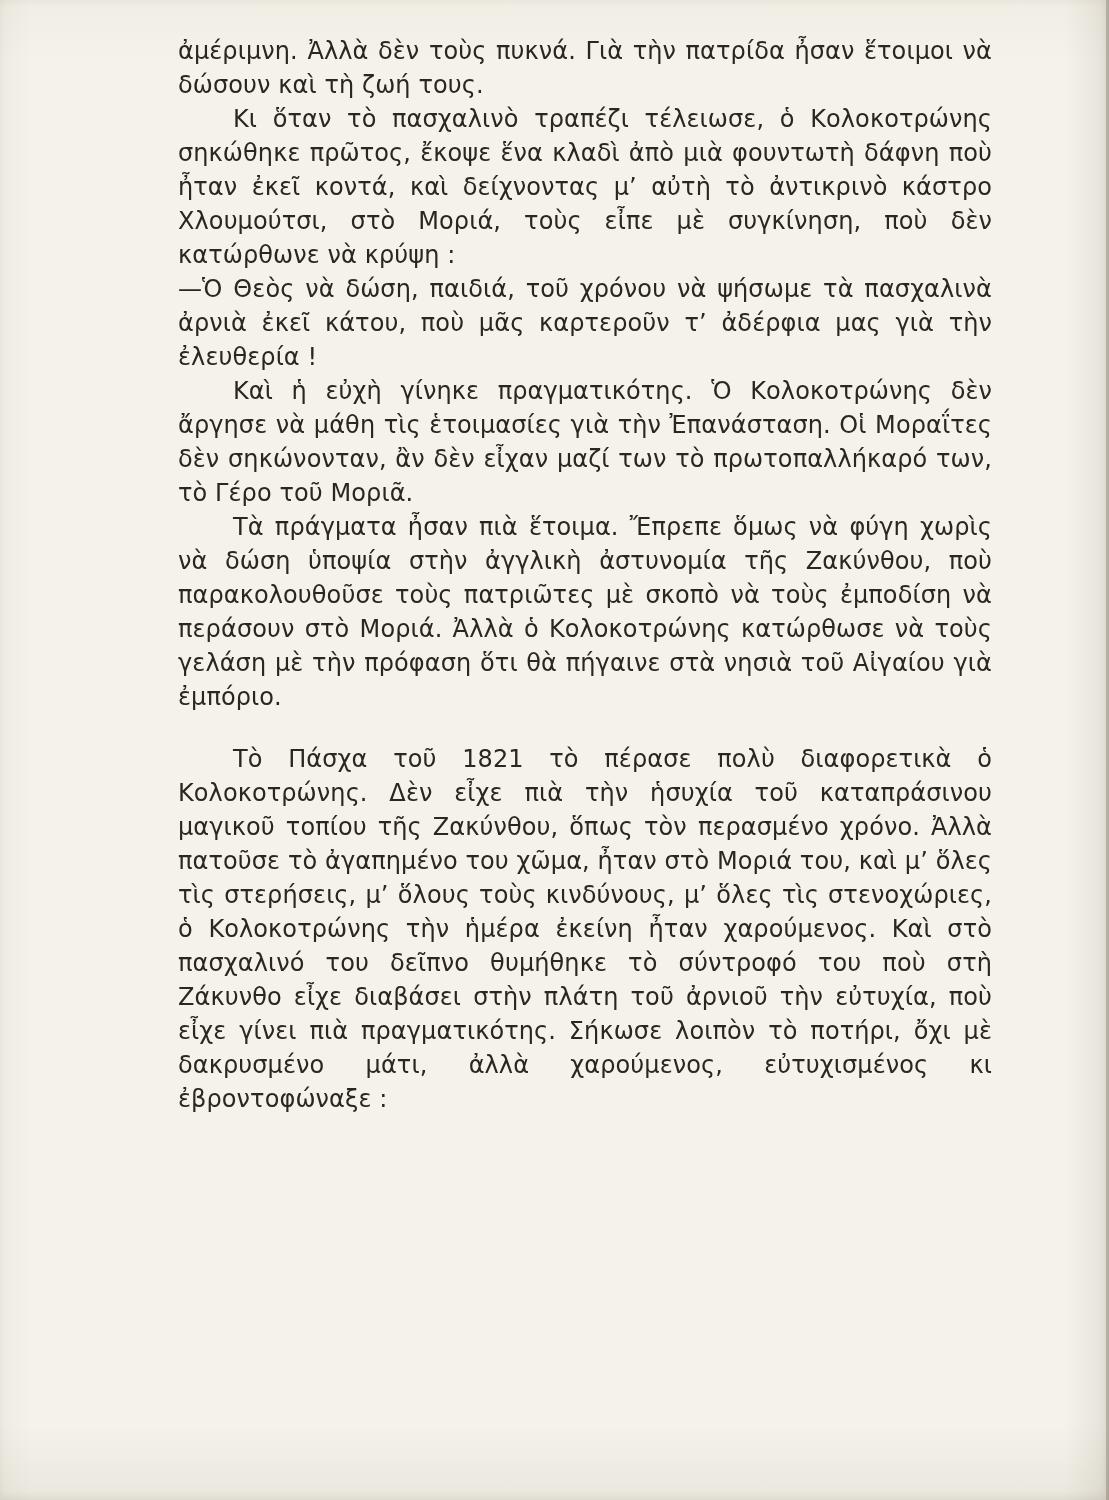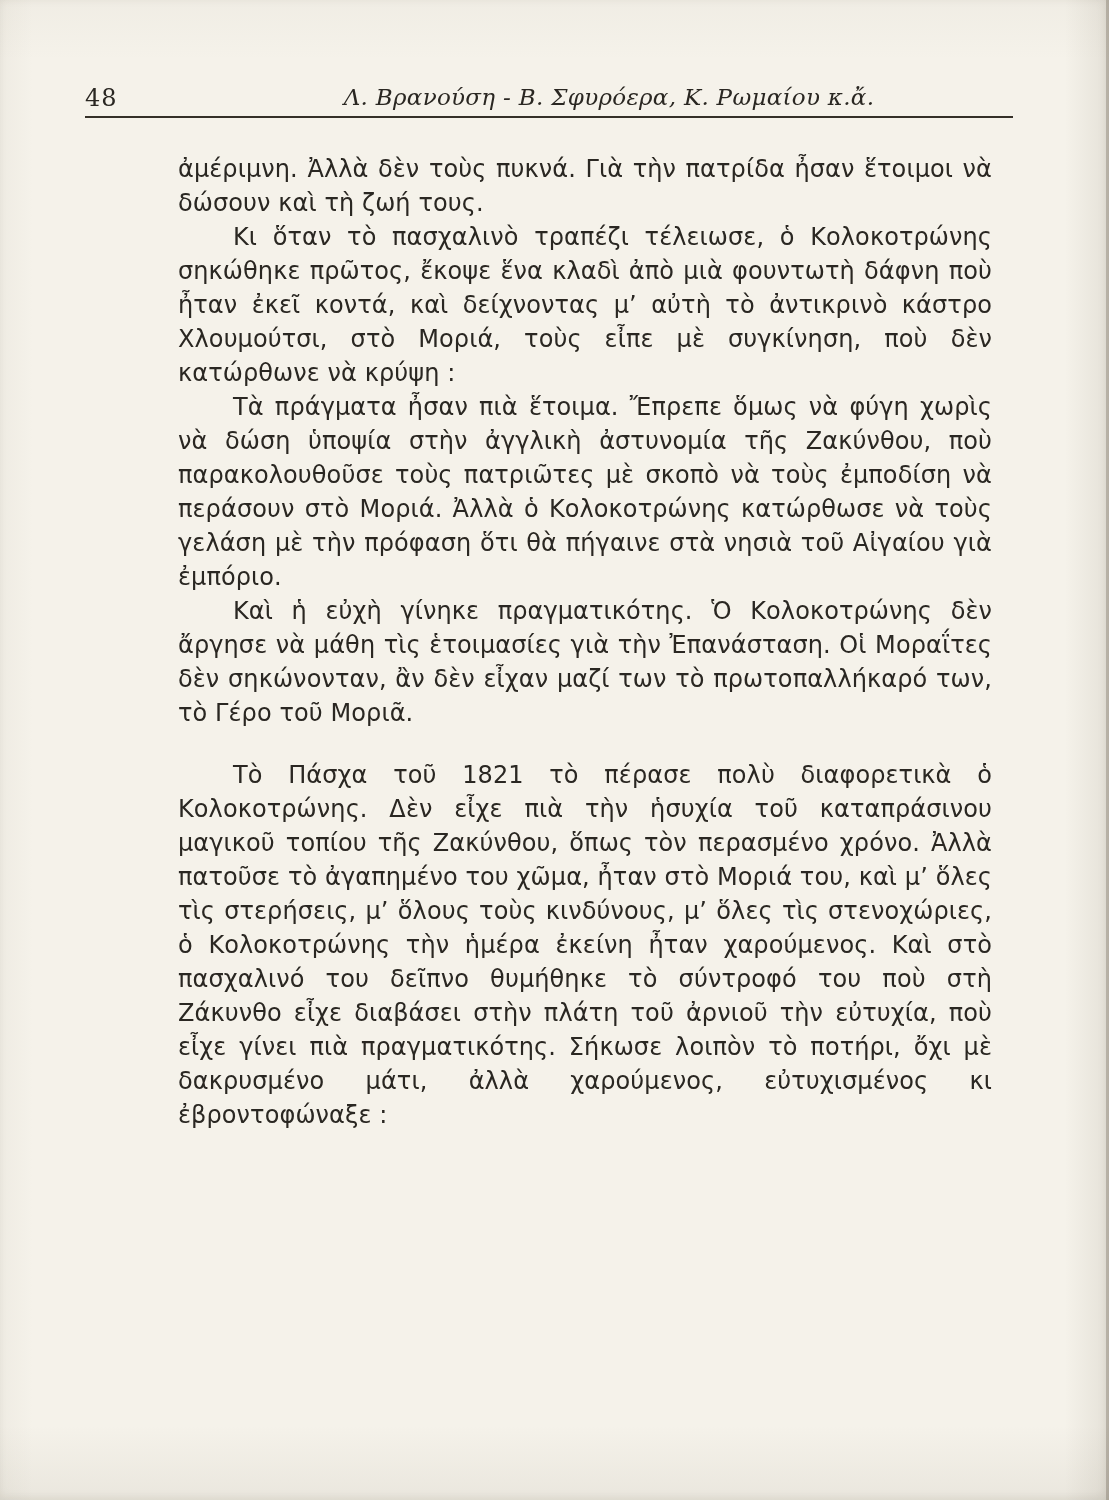--- a/index.html
+++ b/index.html
@@ -79,26 +79,23 @@
 
   .text-block p.space-before {
     margin-top: 28px;
   }
 </style>
 </head>
 <body>
 
 <div class="page">
 
-  <header class="page-header">
-    <span class="page-number">48</span>
-    <span class="running-title">Λ. Βρανούση - Β. Σφυρόερα, Κ. Ρωμαίου κ.ἄ.</span>
-  </header>
 
   <main class="text-block">
     <p class="flush">ἀμέριμνη. Ἀλλὰ δὲν τοὺς πυκνά. Γιὰ τὴν πατρίδα ἦσαν ἕτοιμοι νὰ δώσουν καὶ τὴ ζωή τους.</p>
     <p>Κι ὅταν τὸ πασχαλινὸ τραπέζι τέλειωσε, ὁ Κολοκοτρώνης σηκώθηκε πρῶτος, ἔκοψε ἕνα κλαδὶ ἀπὸ μιὰ φουντωτὴ δάφνη ποὺ ἦταν ἐκεῖ κοντά, καὶ δείχνοντας μ’ αὐτὴ τὸ ἀντικρινὸ κάστρο Χλουμούτσι, στὸ Μοριά, τοὺς εἶπε μὲ συγκίνηση, ποὺ δὲν κατώρθωνε νὰ κρύψη&nbsp;:</p>
+    <p class="flush">—Ὁ Θεὸς νὰ δώση, παιδιά, τοῦ χρόνου νὰ ψήσωμε τὰ πασχαλινὰ ἀρνιὰ ἐκεῖ κάτου, ποὺ μᾶς καρτεροῦν τ’ ἀδέρφια μας γιὰ τὴν ἐλευθερία&nbsp;!</p>
+    <p>Καὶ ἡ εὐχὴ γίνηκε πραγματικότης. Ὁ Κολοκοτρώνης δὲν ἄργησε νὰ μάθη τὶς ἑτοιμασίες γιὰ τὴν Ἐπανάσταση. Οἱ Μοραΐτες δὲν σηκώνονταν, ἂν δὲν εἶχαν μαζί των τὸ πρωτοπαλλήκαρό των, τὸ Γέρο τοῦ Μοριᾶ.</p>
     <p>Τὰ πράγματα ἦσαν πιὰ ἕτοιμα. Ἔπρεπε ὅμως νὰ φύγη χωρὶς νὰ δώση ὑποψία στὴν ἀγγλικὴ ἀστυνομία τῆς Ζακύνθου, ποὺ παρακολουθοῦσε τοὺς πατριῶτες μὲ σκοπὸ νὰ τοὺς ἐμποδίση νὰ περάσουν στὸ Μοριά. Ἀλλὰ ὁ Κολοκοτρώνης κατώρθωσε νὰ τοὺς γελάση μὲ τὴν πρόφαση ὅτι θὰ πήγαινε στὰ νησιὰ τοῦ Αἰγαίου γιὰ ἐμπόριο.</p>
-    <p>Καὶ ἡ εὐχὴ γίνηκε πραγματικότης. Ὁ Κολοκοτρώνης δὲν ἄργησε νὰ μάθη τὶς ἑτοιμασίες γιὰ τὴν Ἐπανάσταση. Οἱ Μοραΐτες δὲν σηκώνονταν, ἂν δὲν εἶχαν μαζί των τὸ πρωτοπαλλήκαρό των, τὸ Γέρο τοῦ Μοριᾶ.</p>
     <p class="space-before">Τὸ Πάσχα τοῦ 1821 τὸ πέρασε πολὺ διαφορετικὰ ὁ Κολοκοτρώνης. Δὲν εἶχε πιὰ τὴν ἡσυχία τοῦ καταπράσινου μαγικοῦ τοπίου τῆς Ζακύνθου, ὅπως τὸν περασμένο χρόνο. Ἀλλὰ πατοῦσε τὸ ἀγαπημένο του χῶμα, ἦταν στὸ Μοριά του, καὶ μ’ ὅλες τὶς στερήσεις, μ’ ὅλους τοὺς κινδύνους, μ’ ὅλες τὶς στενοχώριες, ὁ Κολοκοτρώνης τὴν ἡμέρα ἐκείνη ἦταν χαρούμενος. Καὶ στὸ πασχαλινό του δεῖπνο θυμήθηκε τὸ σύντροφό του ποὺ στὴ Ζάκυνθο εἶχε διαβάσει στὴν πλάτη τοῦ ἀρνιοῦ τὴν εὐτυχία, ποὺ εἶχε γίνει πιὰ πραγματικότης. Σήκωσε λοιπὸν τὸ ποτήρι, ὄχι μὲ δακρυσμένο μάτι, ἀλλὰ χαρούμενος, εὐτυχισμένος κι ἐβροντοφώναξε&nbsp;:</p>
   </main>
 
 </div>
 
 </body></html>

